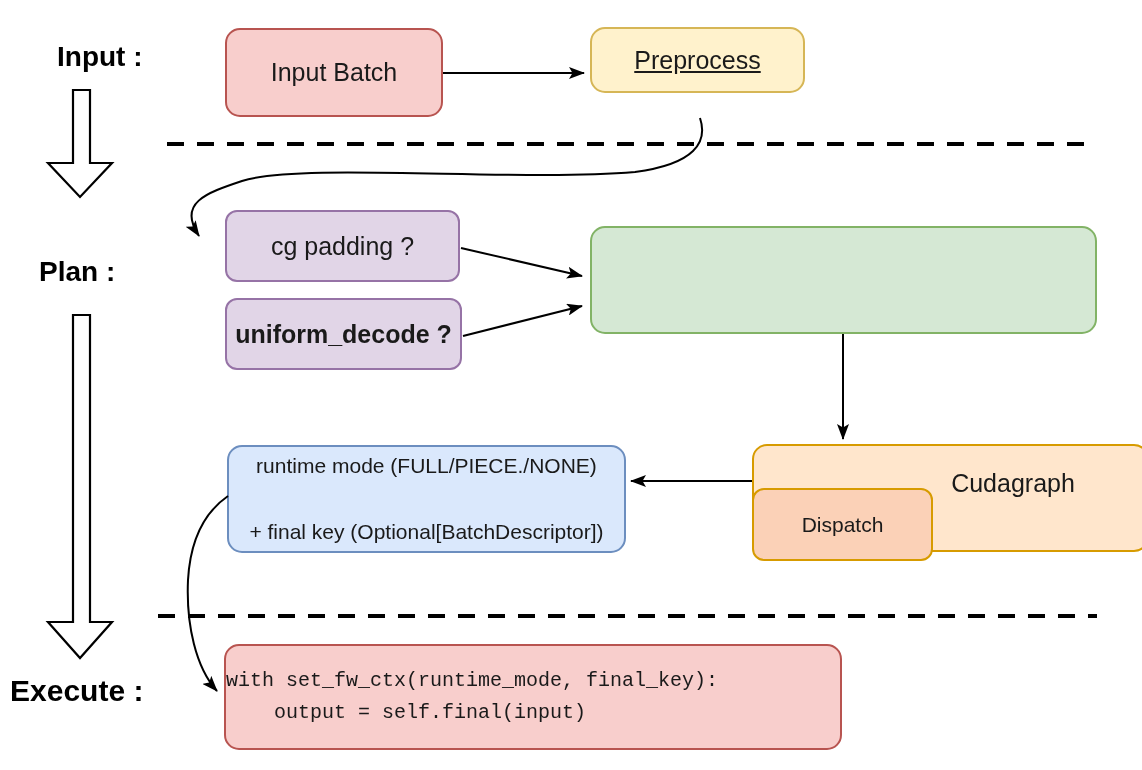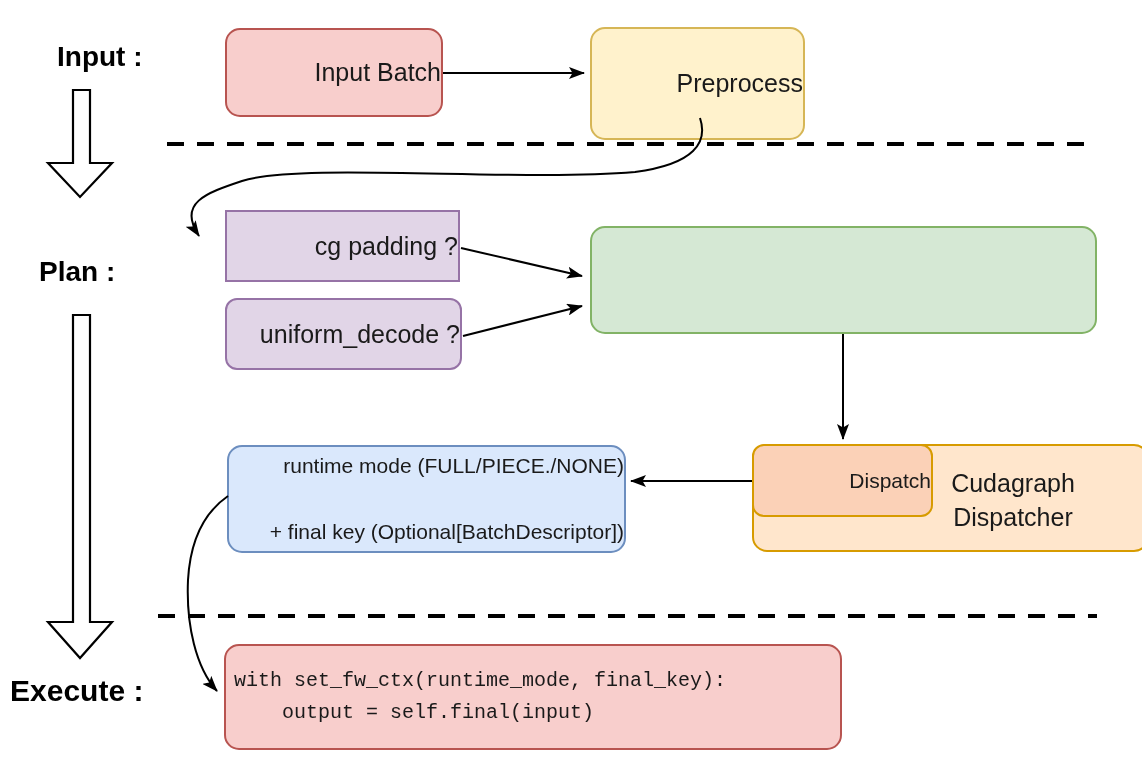--- a/index.html
+++ b/index.html
@@ -21,37 +21,37 @@
   #lbl-plan    { left: 39px;  top: 241px; font-size: 28px; margin-top: 15px; }
   #lbl-execute { left: 10px;  top: 674px; font-size: 30px; }
 
   .node {
     position: absolute;
     box-sizing: border-box;
     border: 2px solid #999;
     border-radius: 15px;
     display: flex;
     flex-direction: column;
-    align-items: flex-end;
+    align-items: center;
     justify-content: center;
     text-align: center;
     color: var(--text-color, #1a1a1a);
   }
   .node .nl { display: block; white-space: pre; }
 
   #n-input-batch   { left: 225px; top: 28px;  width: 218px; height: 89px;  font-size: 25px; }
-  #n-preprocess    { left: 590px; top: 27px;  width: 215px; height: 113px;  font-size: 25px; }
-  #n-cg-padding    { left: 225px; top: 210px; width: 235px; height: 72px;  font-size: 25px; border-radius: 0; }
-  #n-uniform-decode{ left: 225px; top: 298px; width: 237px; height: 72px;  font-size: 25px; border-radius: 12px; }
+  #n-preprocess    { left: 590px; top: 27px;  width: 215px; height: 66px;  font-size: 25px; text-decoration: underline; }
+  #n-cg-padding    { left: 225px; top: 210px; width: 235px; height: 72px;  font-size: 25px; border-radius: 12px; }
+  #n-uniform-decode{ left: 225px; top: 298px; width: 237px; height: 72px;  font-size: 25px; border-radius: 12px; font-weight: bold; }
   #n-init-key      { left: 590px; top: 226px; width: 507px; height: 108px; font-size: 22px; line-height: 31px; }
   #n-cudagraph     { left: 752px; top: 444px; width: 397px; height: 108px; font-size: 25px; line-height: 34px; }
   #n-dispatch      { left: 752px; top: 444px; width: 181px; height: 73px;  font-size: 21px; border-radius: 12px; }
   #n-runtime       { left: 227px; top: 445px; width: 399px; height: 108px; font-size: 21px; line-height: 30px; }
   #n-exec-code     { left: 224px; top: 644px; width: 618px; height: 106px;
-                     align-items: flex-start; padding-left: 8px;
+                     align-items: flex-start; padding-left: 0;
                      font-family: "Liberation Mono", "DejaVu Sans Mono", monospace;
                      font-size: 20px; line-height: 32px; text-align: left; }
 
   
   #n-cudagraph .side-caption {
     position: absolute;
     left: 176px; top: 20px; width: 166px;
     text-align: center;
   }
 
@@ -85,25 +85,24 @@
   <div class="node" id="n-uniform-decode" style="background-color: rgb(225, 213, 231); border-color: rgb(150, 115, 166);">
     <span class="nl">uniform_decode ?</span>
   </div>
 
   <div class="node" id="n-init-key" style="background-color: rgb(213, 232, 212); border-color: rgb(130, 179, 102);">
   </div>
 
   <div class="node" id="n-cudagraph" style="background-color: rgb(255, 230, 204); border-color: rgb(215, 155, 0);">
     <div class="side-caption">
       <span class="nl">Cudagraph</span>
-      <span class="nl">Dispatcher</span>
     </div>
   </div>
 
-  <div class="node" id="n-dispatch" style="background-color: rgb(251, 209, 183); border-color: rgb(215, 155, 0);">
+  <div class="node" id="n-dispatch" style="background-color: rgb(251, 209, 183); border-color: rgb(215, 155, 0); margin-top: 44px;">
     <span class="nl">Dispatch</span>
   </div>
 
   <div class="node" id="n-runtime" style="background-color: rgb(218, 232, 252); border-color: rgb(108, 142, 191); gap: 36px;">
     <span class="nl">runtime mode (FULL/PIECE./NONE)</span>
     <span class="nl">+ final key (Optional[BatchDescriptor])</span>
   </div>
 
   <div class="node" id="n-exec-code" style="background-color: rgb(248, 206, 204); border-color: rgb(184, 84, 80);">
     <span class="nl">with set_fw_ctx(runtime_mode, final_key):</span>

